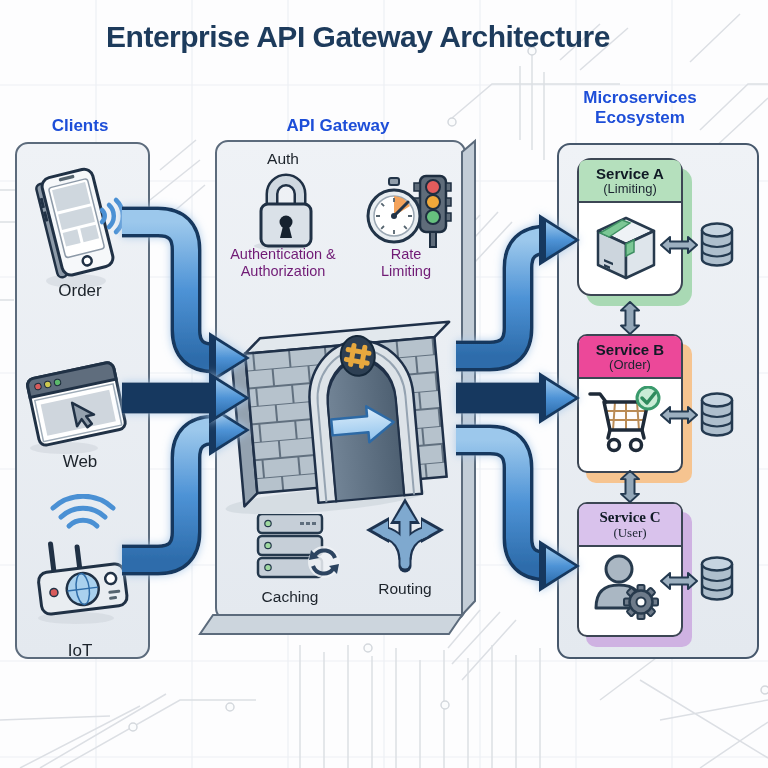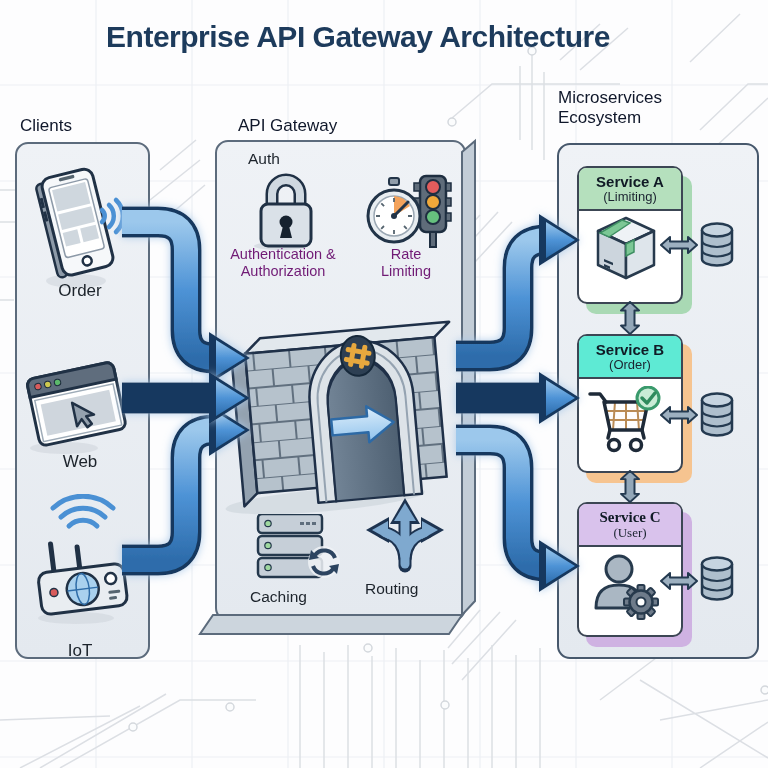--- a/index.html
+++ b/index.html
@@ -2,40 +2,40 @@
 <html><head>
 <meta charset="utf-8">
 <style>
   html,body{margin:0;padding:0;background:#fff;}
   .canvas{position:relative;width:768px;height:768px;background:#fdfdfe;overflow:hidden;
           font-family:"Liberation Sans",sans-serif;}
   .abs{position:absolute;}
   svg{display:block;}
   .page-title{position:absolute;left:0;top:20px;width:716px;text-align:center;
       font-size:30px;font-weight:bold;color:#1d3b5c;letter-spacing:-0.5px;}
-  .col-header{position:absolute;color:#0f172a;font-weight:normal;font-size:17px;
-      line-height:1.2;}
+  .col-header{position:absolute;color:#1d4ed8;font-weight:bold;font-size:17px;
+      text-align:center;line-height:1.2;}
   .panel{position:absolute;border:2px solid #5c6b7c;border-radius:13px;
       background:linear-gradient(180deg,#eff2f6 0%,#e4e9ef 100%);}
   #clients-panel{left:15px;top:142px;width:131px;height:513px;}
   #gateway-panel{left:215px;top:140px;width:247px;height:477px;}
   #services-panel{left:557px;top:143px;width:198px;height:512px;border-color:#47586c;}
   .item-label{position:absolute;color:#1c232b;font-size:17px;text-align:center;}
   .caption{position:absolute;color:#701a75;font-size:14.5px;line-height:1.15;text-align:center;}
-  .small-label{position:absolute;color:#1c232b;font-size:15.5px;text-align:left;}
+  .small-label{position:absolute;color:#1c232b;font-size:15.5px;text-align:center;}
   .svc-card{position:absolute;left:577px;width:106px;background:#ffffff;
       border:2.5px solid #3c4654;border-radius:10px;box-sizing:border-box;}
   .svc-head{border-bottom:2.5px solid #3c4654;border-radius:7px 7px 0 0;
       text-align:center;padding:5px 2px 4px;}
   .svc-name{font-weight:bold;font-size:15px;color:#101a25;line-height:1.15;}
   .svc-sub{font-size:13px;color:#1b2430;line-height:1.1;}
-  #svc-a{top:166px;height:138px;box-shadow:9px 10px 0 #a9d9b4;}
+  #svc-a{top:158px;height:138px;box-shadow:9px 10px 0 #a9d9b4;border-radius:14px;}
   #svc-a .svc-head{background:#b5e0bd;}
   #svc-b{top:334px;height:139px;box-shadow:9px 10px 0 #f6c490;}
-  #svc-b .svc-head{background:#5eead4;}
+  #svc-b .svc-head{background:#ec4899;}
   #svc-c{top:502px;height:135px;box-shadow:9px 10px 0 #cfb2e2;font-family:Liberation Serif, serif;}
   #svc-c .svc-head{background:#d9c2ec;}
   .noptr{pointer-events:none;}
 </style>
 </head>
 <body>
 
 <div class="canvas">
 
   <svg class="abs noptr" style="left:0;top:0" width="768" height="768" viewBox="0 0 768 768">

